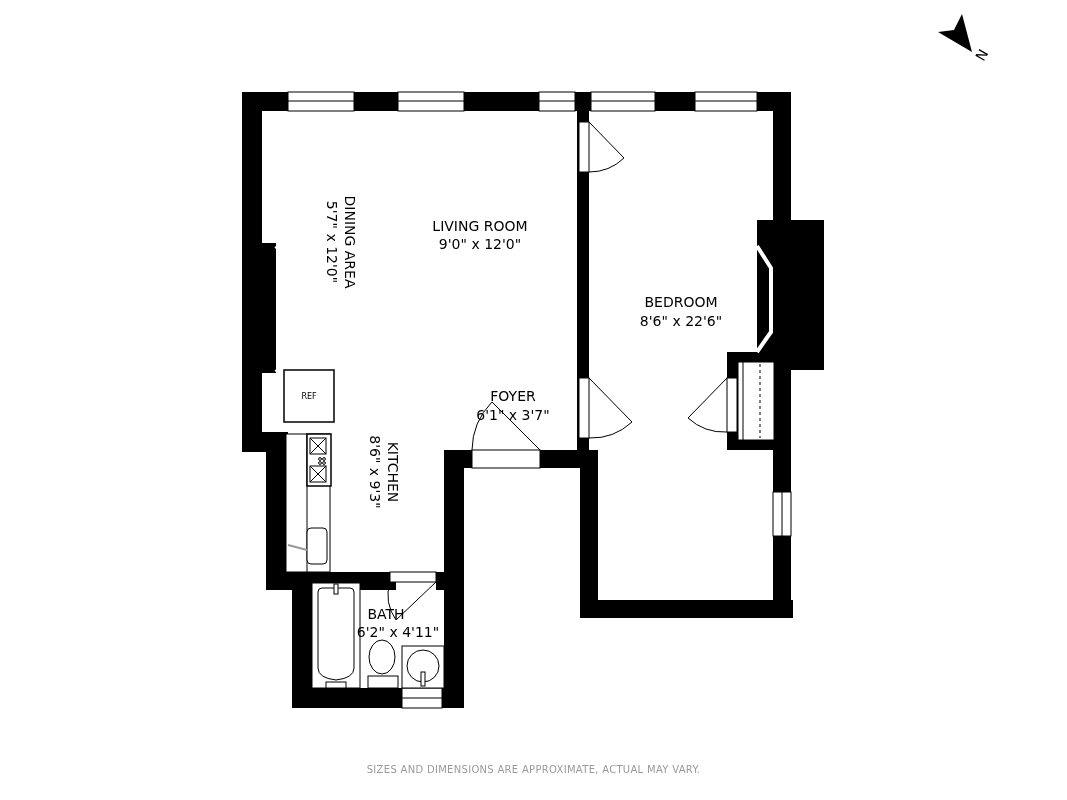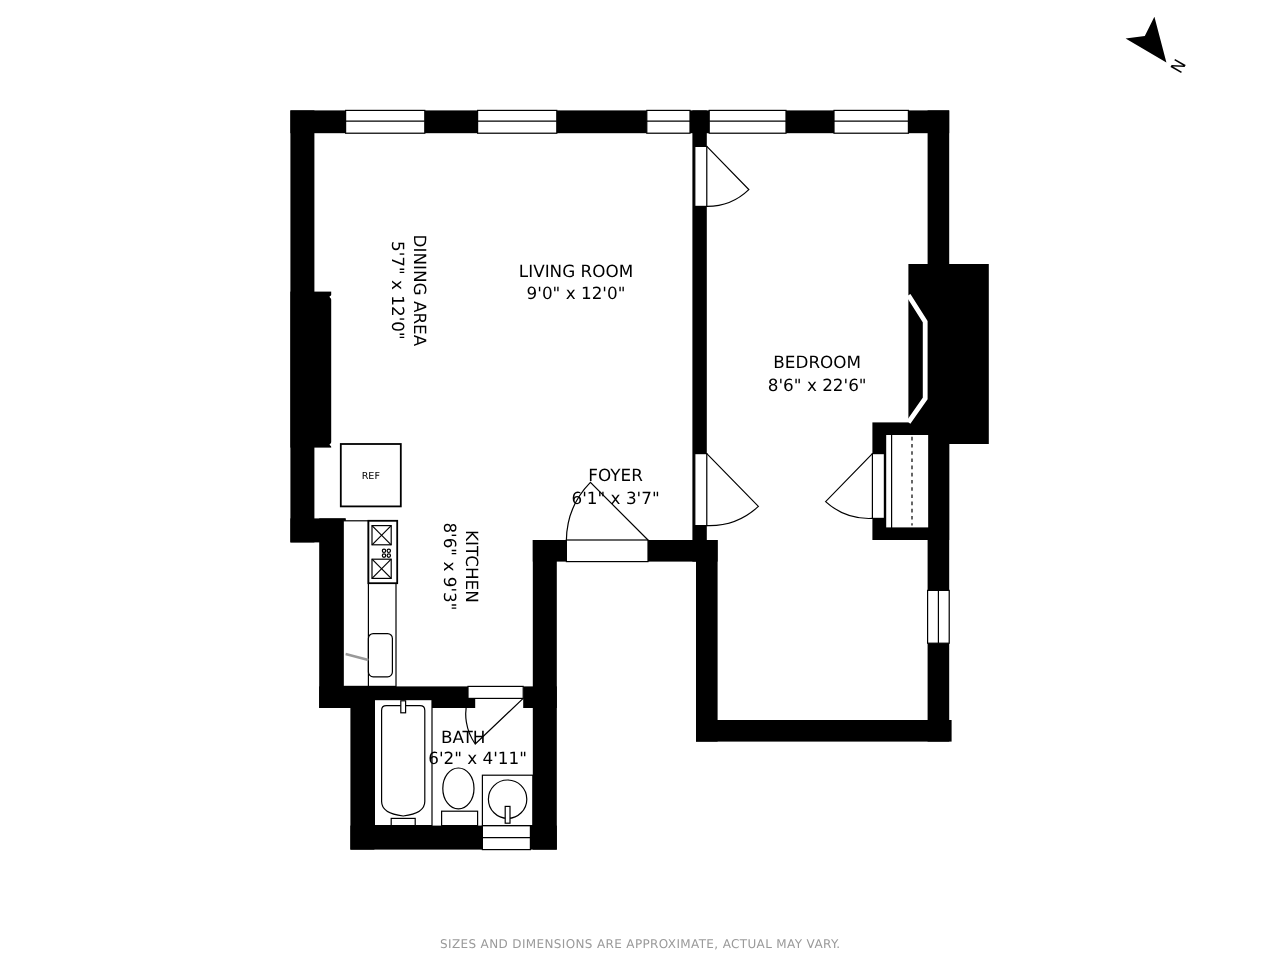--- a/index.html
+++ b/index.html
@@ -1,20 +1,20 @@
 <!DOCTYPE html>
 <html><head>
 <meta charset="utf-8">
 <style>
   html,body{margin:0;padding:0;background:#ffffff;}
   body{width:1067px;height:800px;position:relative;overflow:hidden;font-family:"DejaVu Sans",sans-serif;}
   svg{position:absolute;left:0;top:0;}
   .lbl{font-family:"DejaVu Sans",sans-serif;fill:#000;font-size:14px;}
   .small{font-size:8px;}
-  .foot{position:absolute;left:0;width:1067px;top:782px;text-align:center;font-size:10px;color:#9a9a9a;letter-spacing:0.3px;font-family:"DejaVu Sans",sans-serif;}
+  .foot{position:absolute;left:0;width:1067px;top:764px;text-align:center;font-size:10px;color:#9a9a9a;letter-spacing:0.3px;font-family:"DejaVu Sans",sans-serif;}
 </style>
 </head>
 <body>
 
 <svg width="1067" height="800" viewBox="0 0 1067 800">
 
   <g fill="#000">
 
     <rect x="242" y="92" width="549" height="19"></rect>
 

